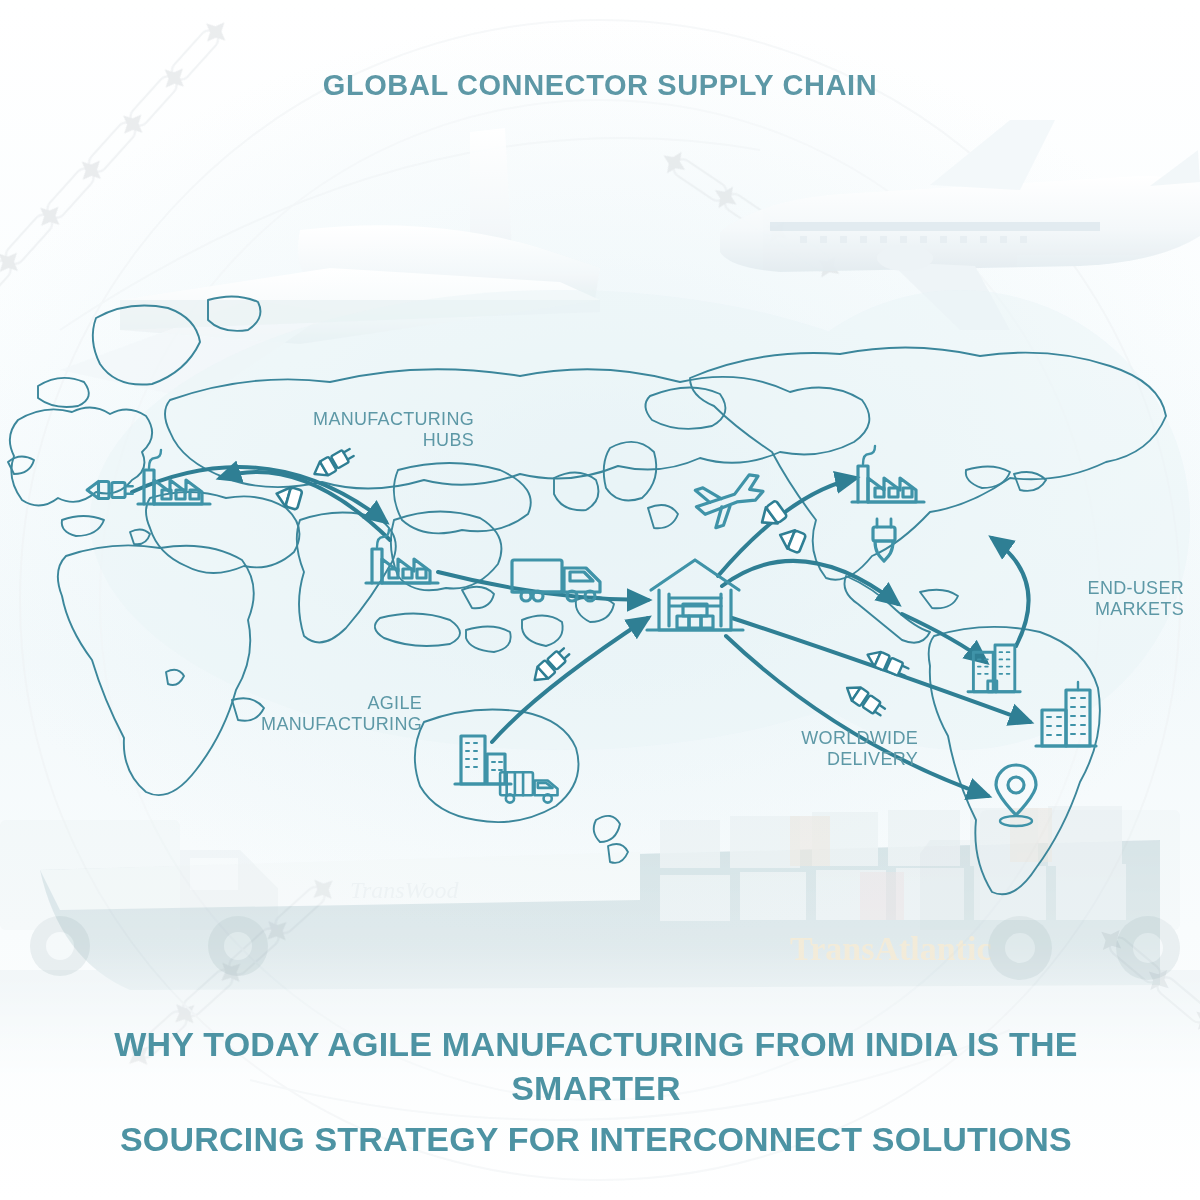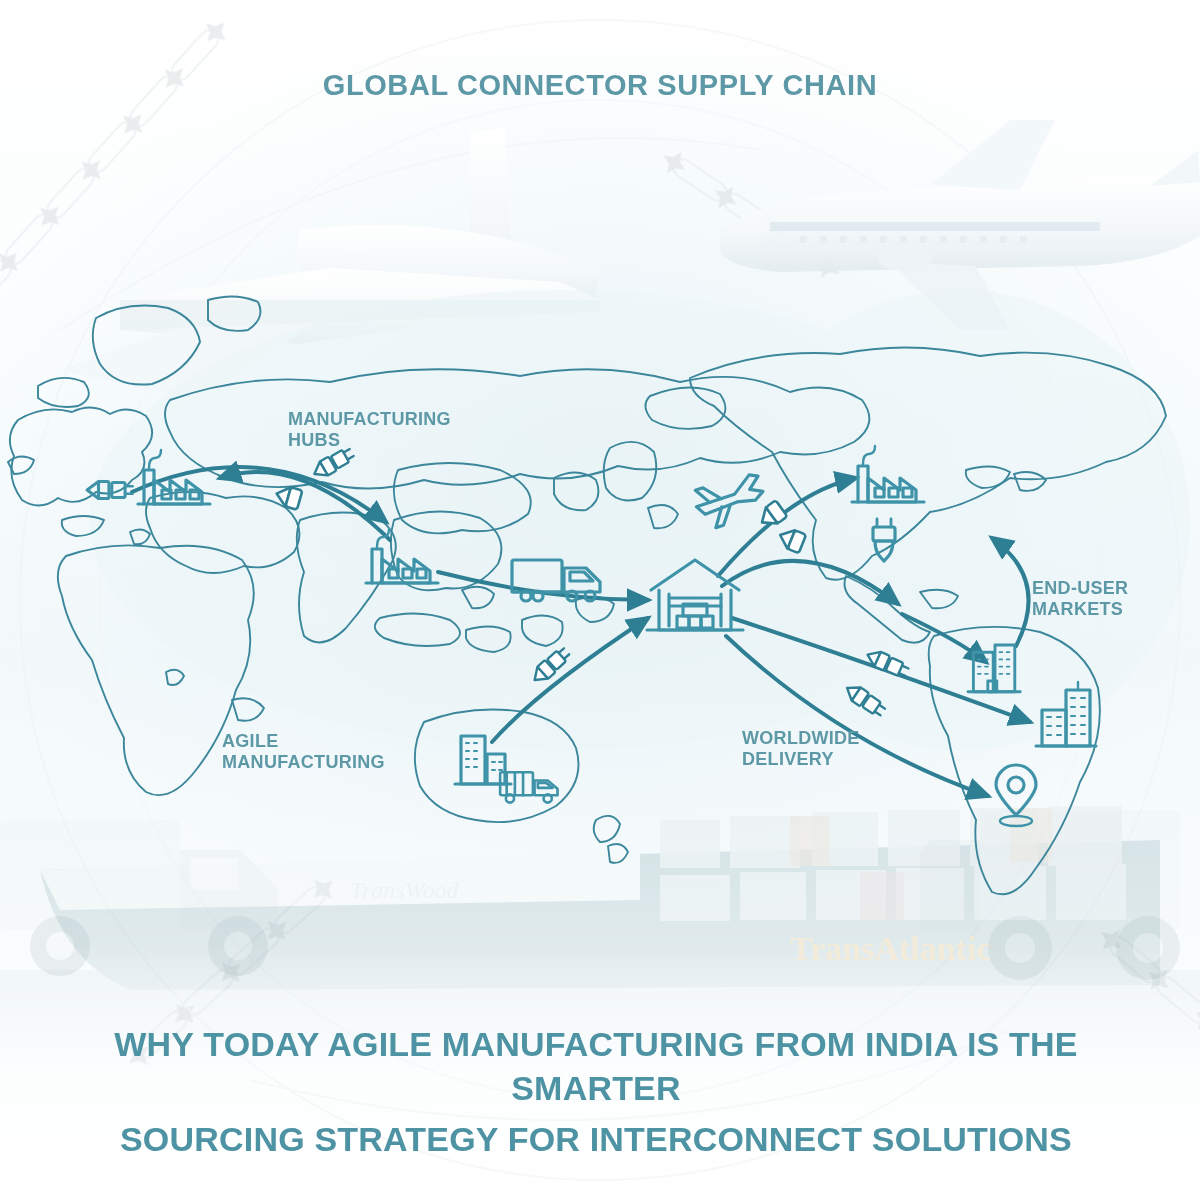--- a/index.html
+++ b/index.html
@@ -52,30 +52,30 @@
     font-size:34px; font-weight:700; line-height:1.28;
     color:#4d93a3; letter-spacing:.2px;
     text-transform:uppercase;
   }
   .title-bottom .l2 { display:block;margin-top:8px; }
 
   
   .maplabel {
     position:absolute;
     color:#5d98a6;
-    font-weight:700;
+    font-weight:400;
     font-size:18px;
     line-height:1.18;
-    text-align:left;
+    text-align:right;
     letter-spacing:.3px;
     text-transform:uppercase;
     white-space:pre-line;
   }
   #lbl-manufacturing-hubs { left:288px; top:409px; width:186px; }
-  #lbl-agile-manufacturing{ left:222px; top:731px; width:200px; }
+  #lbl-agile-manufacturing{ left:222px; top:693px; width:200px; }
   #lbl-global-logistics   { left:594px; top:641px; width:212px; }
   #lbl-worldwide-delivery { left:742px; top:728px; width:176px; }
   #lbl-end-user-markets   { left:1032px; top:578px; width:152px; }
 
   svg { display:block; }
 </style>
 </head>
 <body>
 
 <div id="stage">

